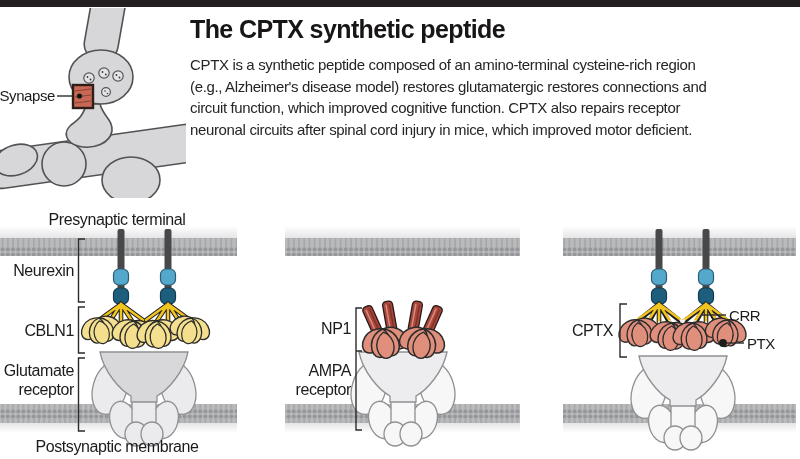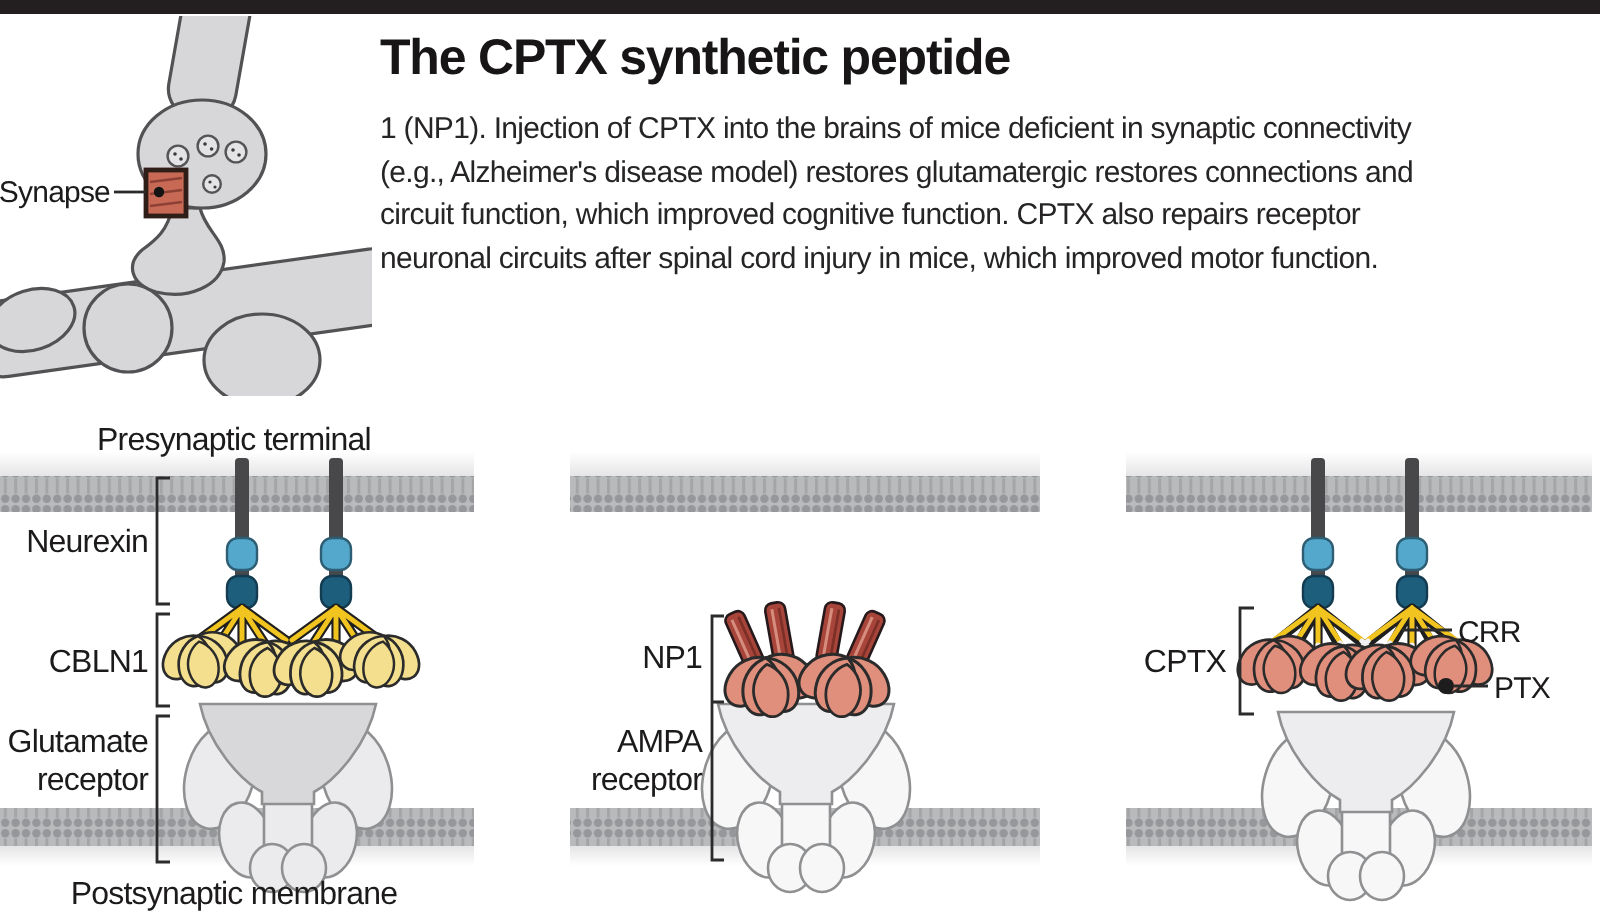--- a/index.html
+++ b/index.html
@@ -85,24 +85,24 @@
       </g>
       <circle cx="79.5" cy="88" r="2.6" fill="#141414"></circle>
       <line x1="57" y1="88" x2="73" y2="88" class="leader"></line>
     </g>
     <text x="55" y="93" text-anchor="end" font-size="15" letter-spacing="-0.4">Synapse</text>
   </svg>
 
   <div class="header">
     <h1>The CPTX synthetic peptide</h1>
     <div class="para">
-      <div>1 (NP1). Injection of CPTX into the brains of mice deficient in synaptic connectivity</div>
+      <div>CPTX is a synthetic peptide composed of an amino-terminal cysteine-rich region</div>
       <div>(e.g., Alzheimer's disease model) restores glutamatergic restores connections and</div>
       <div>circuit function, which improved cognitive function. CPTX also repairs receptor</div>
-      <div>neuronal circuits after spinal cord injury in mice, which improved motor function.</div>
+      <div>neuronal circuits after spinal cord injury in mice, which improved motor deficient.</div>
     </div>
   </div>
 
   <svg class="diagram" viewBox="0 195 800 264">
     <defs>
       <pattern id="mem" width="5.2" height="18" patternUnits="userSpaceOnUse">
         <rect width="5.2" height="18" fill="#b9babb"></rect>
         <circle cx="2.6" cy="2.6" r="2.1" fill="#96979a"></circle>
         <circle cx="2.6" cy="15.4" r="2.1" fill="#96979a"></circle>
         <rect x="1.9" y="5.2" width="1.5" height="7.6" fill="#a4a5a7"></rect>

